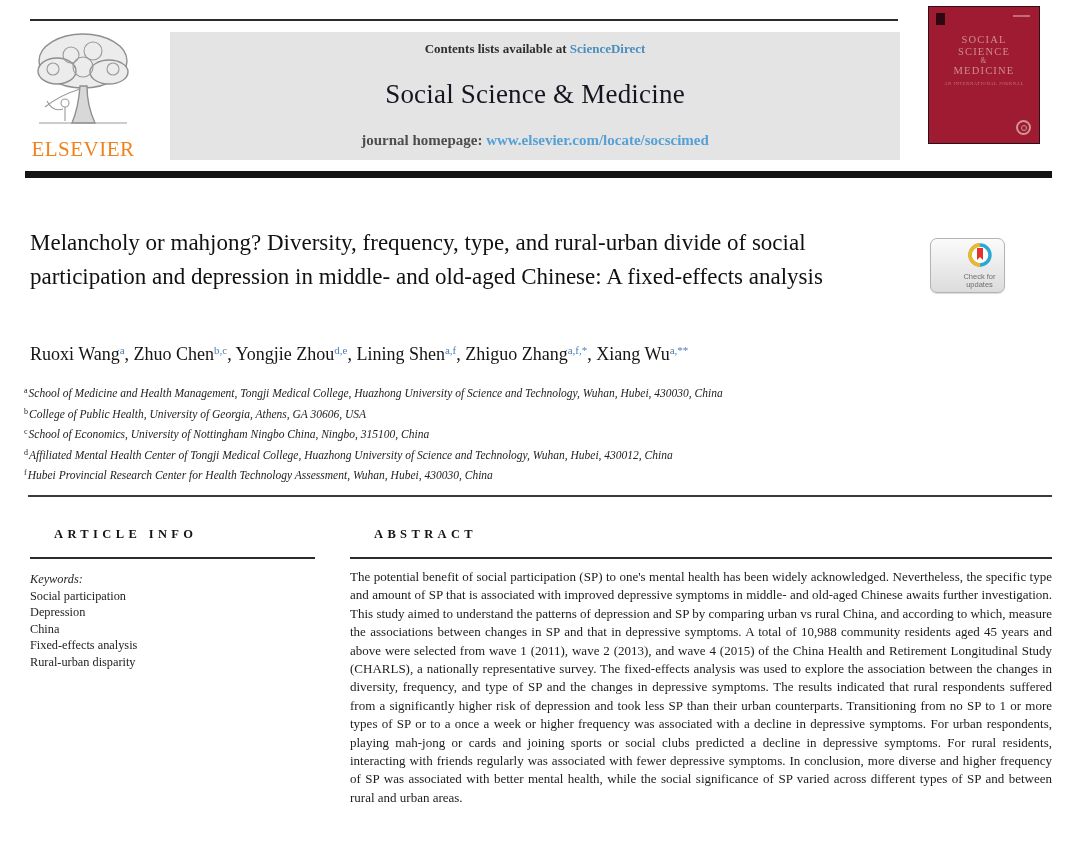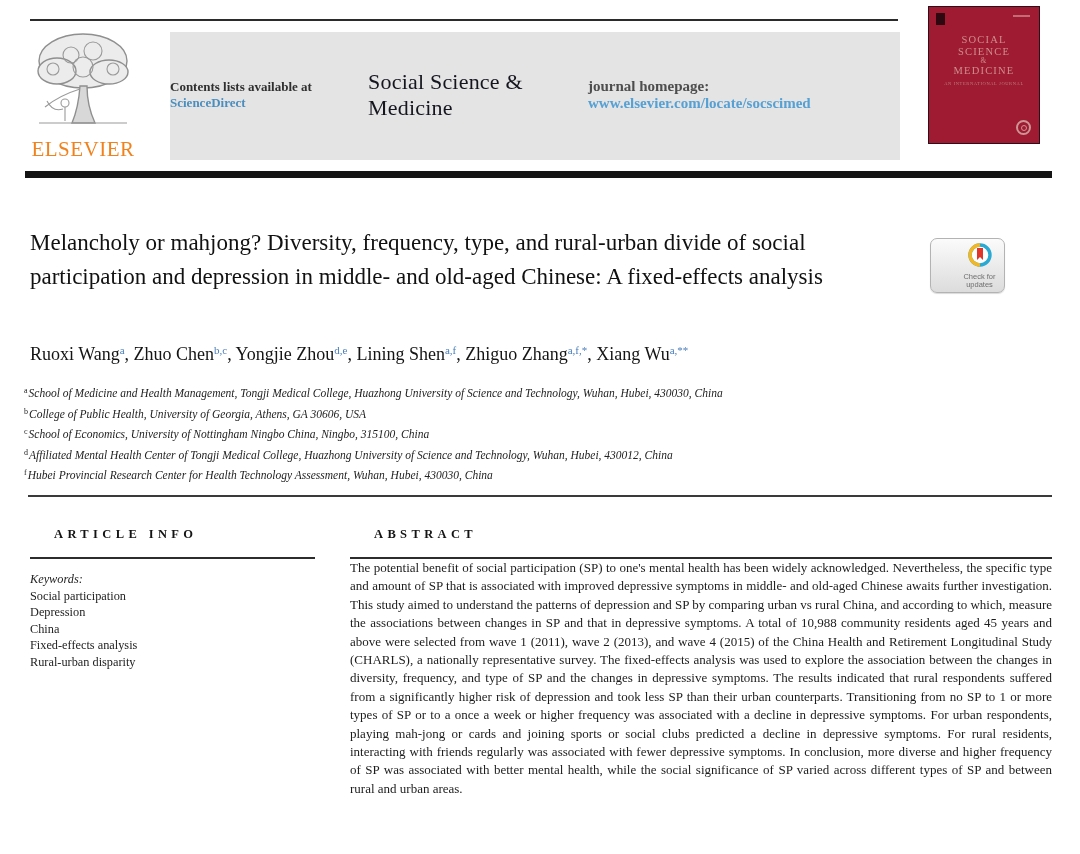--- a/index.html
+++ b/index.html
@@ -5,25 +5,25 @@
   * { margin:0; padding:0; box-sizing:border-box; }
   html,body { background:#ffffff; }
   .page { position:relative; width:1080px; height:854px; background:#fff;
           font-family:"Liberation Serif", serif; color:#1a1a1a; overflow:hidden; }
 
   
   .top-rule   { position:absolute; left:30px; top:19px; width:868px; height:2px; background:#2b2b2b; }
   .els-logo   { position:absolute; left:22px; top:30px; width:122px; text-align:center; }
   .els-word   { margin-top:1px; font-size:21px; letter-spacing:.5px; color:#f0821e; font-family:"Liberation Serif", serif; }
   .gray-box   { position:absolute; left:170px; top:32px; width:730px; height:128px; background:#e4e4e4;
-                display:flex; flex-direction:row; justify-content:space-between; align-items:center;
+                display:flex; flex-direction:column; justify-content:space-between; align-items:center;
                 padding:9px 0 11px; }
   .contents-line { font-size:13px; font-weight:bold; color:#2f2f2f; }
   .sd-link    { color:#4a8dbf; cursor:pointer; }
-  .jtitle     { font-size:22px; color:#15151f; letter-spacing:.2px; }
+  .jtitle     { font-size:27px; color:#15151f; letter-spacing:.2px; }
   .homepage   { font-family:Liberation Serif, serif; font-size:15px; font-weight:bold; color:#4d4d4d; }
   .homepage .url { color:#55a0d4; cursor:pointer; }
 
   
   .cover { position:absolute; left:928px; top:6px; width:112px; height:138px; background:#9e1b32;
            border:1px solid #2c0f18; }
   .cover-emblem { position:absolute; left:7px; top:6px; width:9px; height:12px; background:#2e0810; }
   .cover-topline { position:absolute; right:9px; top:8px; width:17px; height:2px; background:rgba(225,175,175,.55); }
   .cover-title { margin-top:27px; text-align:center; color:#cf8d8d; font-size:10.5px; line-height:11.5px;
                  letter-spacing:1.2px; }
@@ -52,21 +52,21 @@
   .mid-rule { position:absolute; left:28px; top:495px; width:1024px; height:2px; background:#3a3a3a; }
 
   
   .sec-head { font-size:12.5px; font-weight:bold; letter-spacing:.35em; color:#141414;margin-left:24px; }
   .info-col { position:absolute; left:30px; top:527px; width:285px; }
   .info-rule { width:285px; height:2px; background:#2c2c2c; margin-top:15px; }
   .kw-block { margin-top:12px; font-size:12.3px; line-height:16.5px; color:#232323; }
   .kw-label { font-style:italic; }
   .abs-col { position:absolute; left:350px; top:527px; width:702px; }
   .abs-rule { width:702px; height:2px; background:#2c2c2c; margin-top:15px; }
-  .abs-text { font-size:13px; line-height:18.4px; text-align:justify; color:#1c1c1c; }
+  .abs-text { margin-top:9px; font-size:13px; line-height:18.4px; text-align:justify; color:#1c1c1c; }
 </style>
 </head>
 <body>
 
 <div class="page">
 
   <div class="top-rule"></div>
 
   <div class="els-logo">
     <svg width="112" height="102" viewBox="0 0 112 100">

